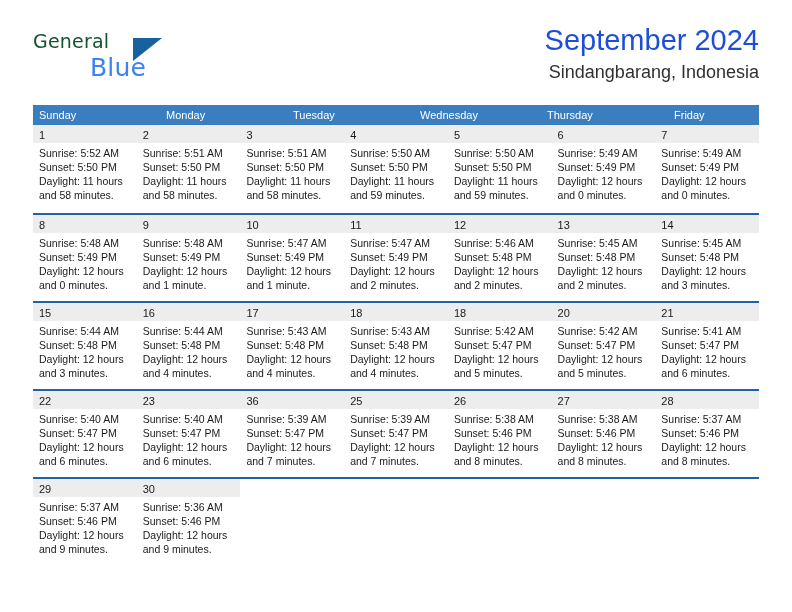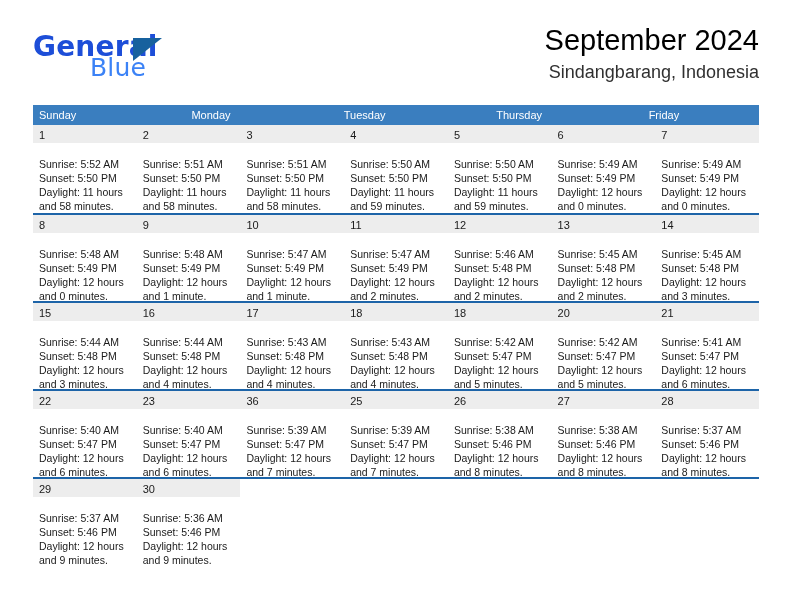--- a/index.html
+++ b/index.html
@@ -35,25 +35,25 @@
     position: absolute;
     left: 0;
     top: 8px;
     width: 200px;
     height: 56px;
   }
   .brand-general {
     position: absolute;
     left: 0;
     top: 0;
-    font-size: 28px;
+    font-size: 19px;
     letter-spacing: 0.2px;
-    color: #1d4ed8;
+    color: #14532d;
     font-family: "DejaVu Sans", sans-serif;
-    font-weight: 700;
+    font-weight: 400;
   }
   .brand-blue {
     position: absolute;
     left: 57px;
     top: 23px;
     font-size: 25px;
     letter-spacing: 0.2px;
     color: #3b82f6;
     font-family: "DejaVu Sans", sans-serif;
     font-weight: 400;
@@ -70,21 +70,21 @@
 
   .title-block {
     position: absolute;
     right: 0;
     top: 0;
     text-align: right;
   }
   .cal-title {
     font-size: 29px;
     font-weight: 400;
-    color: #000000;
+    color: #1d4ed8;
     line-height: 36px;
     white-space: nowrap;
   }
   .cal-subtitle {
     font-size: 18px;
     font-weight: 400;
     color: #303030;
     line-height: 22px;
     margin-top: 3px;
     white-space: nowrap;
@@ -138,21 +138,21 @@
   }
   .day-num {
     font-size: 11px;
     line-height: 18px;
     color: #1a1a1a;
   }
   .day-cell.empty .day-num-band {
     background: transparent;
   }
   .day-info {
-    padding: 14px 6px 0 6px;
+    padding: 3px 6px 0 6px;
     font-size: 10.5px;
     line-height: 14px;
     color: #1a1a1a;
   }
   .day-info div {
     white-space: nowrap;
   }
 </style>
 </head>
 <body>
@@ -173,20 +173,21 @@
     </div>
 
   </div>
 
   <div class="calendar">
 
     <div class="dow-row">
       <div class="dow-cell">Sunday</div>
       <div class="dow-cell">Monday</div>
       <div class="dow-cell">Tuesday</div>
+      <div class="dow-cell">Wednesday</div>
       <div class="dow-cell">Thursday</div>
       <div class="dow-cell">Friday</div>
     </div>
 
     <div class="week-row first">
       <div class="day-cell">
         <div class="day-num-band"><span class="day-num">1</span></div>
         <div class="day-info">
           <div>Sunrise: 5:52 AM</div>
           <div>Sunset: 5:50 PM</div>

